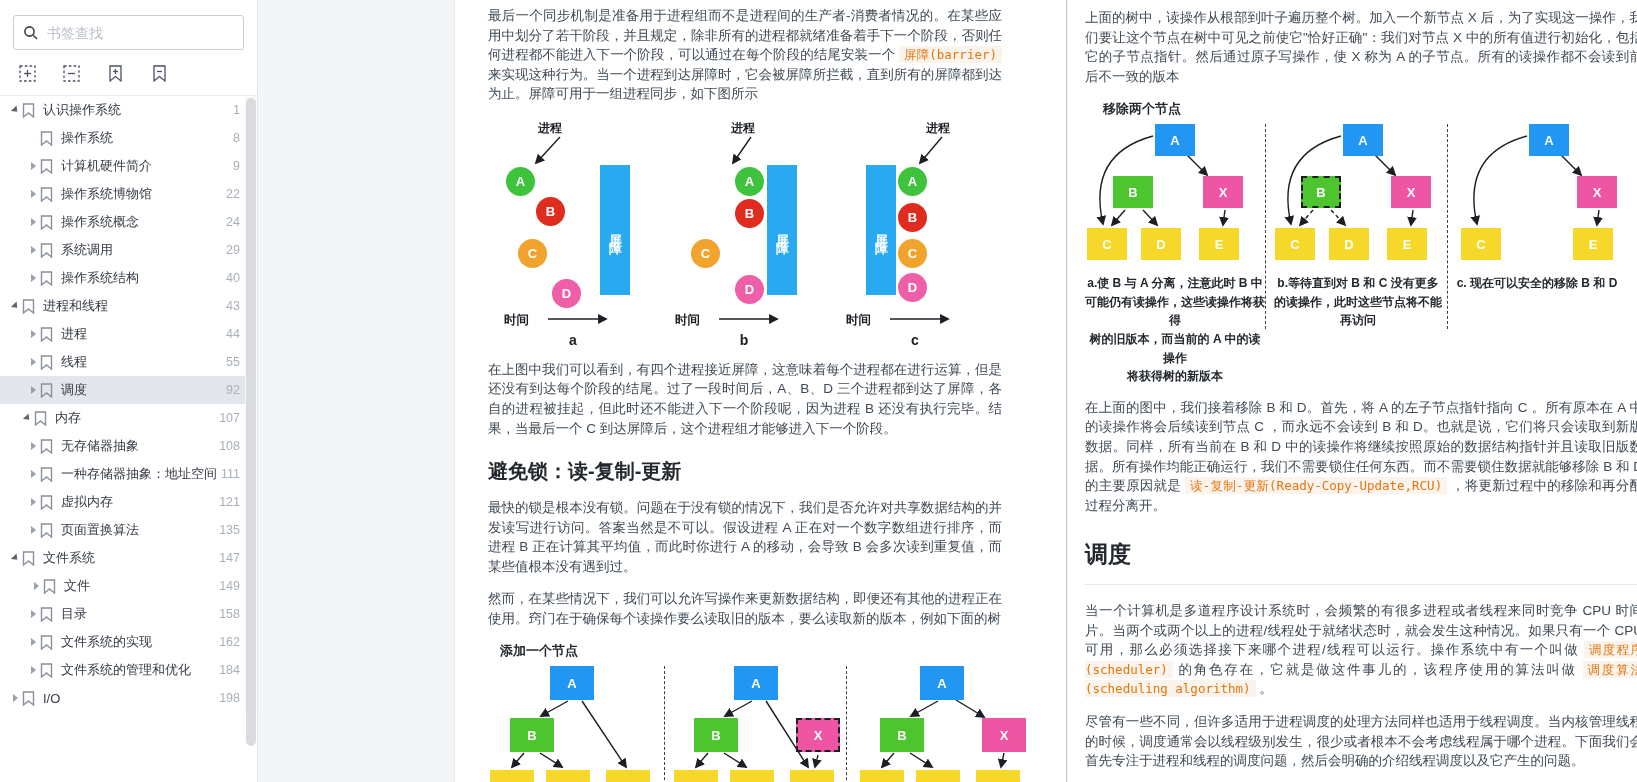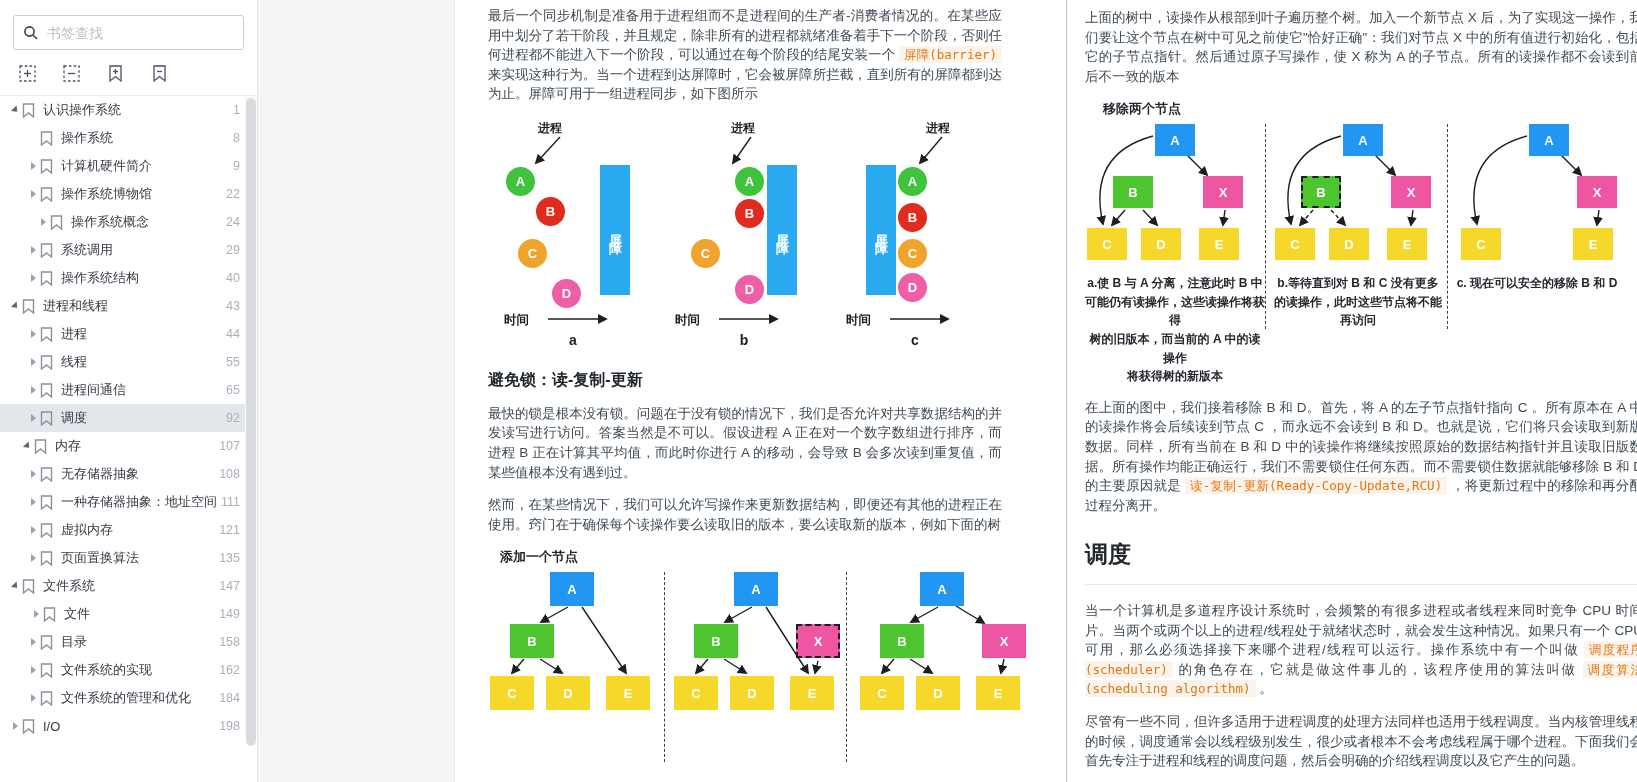--- a/index.html
+++ b/index.html
@@ -28,21 +28,21 @@
   .sb-scroll-thumb { position:absolute; right:1px; top:2px; width:10px; height:648px; background:#d9dbde; border-radius:5px; }
 
   
   .main { position:absolute; left:259px; top:0; right:0; bottom:0; background:#f4f5f7; }
   .page { position:absolute; top:0; bottom:0; background:#fff; }
   .page1 { left:195px; width:613px; border-left:1px solid #e8eaed; border-right:1px solid #c9c9c9; padding:6px 64px 0 33px; }
   .page2 { left:809px; width:620px; padding:8px 45px 0 17px; }
 
   .para { font-size:13.5px; line-height:1.45; color:#3f4a55; text-align:justify; margin-bottom:13px; }
   .hl { color:#e8740c; background:#faf4ec; padding:1px 5px; font-family:"DejaVu Sans Mono","Liberation Mono",monospace; font-size:12.5px; }
-  h2.sec { font-size:16px; color:#23282e; margin:20px 0 13px; font-weight:bold; }
+  h2.sec { font-size:20px; color:#23282e; margin:20px 0 13px; font-weight:bold; }
   h1.sec { font-size:23px; color:#23282e; margin:24px 0 16px; padding-bottom:14px; border-bottom:1px solid #e7e7e7; font-weight:bold; }
   .fig-title { font-size:13px; font-weight:bold; color:#23282e; margin:14px 0 6px 12px; }
 
   
   .barrier-fig { position:relative; width:512px; height:233px; margin:8px 0 10px 0; display:flex; justify-content:space-between; }
   .bpanel { position:relative; width:170px; height:233px; }
   .bpanel svg.arrows { position:absolute; left:0; top:0; pointer-events:none; }
   .plabel { position:absolute; font-size:12px; font-weight:bold; color:#1b1f24; }
   .pcircle { position:absolute; width:29px; height:29px; border-radius:50%; color:#fff; font-weight:bold; font-size:13px; display:flex; align-items:center; justify-content:center; }
   .c-a { background:#3fc33c; } .c-b { background:#e02c1f; } .c-c { background:#f0a42e; } .c-d { background:#ee5fa8; }
@@ -153,21 +153,21 @@
             <i class="caret-col"></i>
           </span>
           <span class="bm-ico">
             <svg width="13" height="15" viewBox="0 0 13 15">
               <path d="M1.5,1 h10 v13 l-5,-4 l-5,4 z" fill="none" stroke="#8a919c" stroke-width="1.4"></path>
             </svg>
           </span>
           <span class="bm-label">操作系统博物馆</span>
           <span class="bm-page">22</span>
         </div>
-        <div class="bm-row" style=" margin-left: 36px;">
+        <div class="bm-row" style="padding-left: 26px;">
           <span class="bm-caret">
             <i class="caret-col"></i>
           </span>
           <span class="bm-ico">
             <svg width="13" height="15" viewBox="0 0 13 15">
               <path d="M1.5,1 h10 v13 l-5,-4 l-5,4 z" fill="none" stroke="#8a919c" stroke-width="1.4"></path>
             </svg>
           </span>
           <span class="bm-label">操作系统概念</span>
           <span class="bm-page">24</span>
@@ -224,32 +224,20 @@
           <span class="bm-caret">
             <i class="caret-col"></i>
           </span>
           <span class="bm-ico">
             <svg width="13" height="15" viewBox="0 0 13 15">
               <path d="M1.5,1 h10 v13 l-5,-4 l-5,4 z" fill="none" stroke="#8a919c" stroke-width="1.4"></path>
             </svg>
           </span>
           <span class="bm-label">线程</span>
           <span class="bm-page">55</span>
-        </div>
-        <div class="bm-row" style="padding-left: 26px;">
-          <span class="bm-caret">
-            <i class="caret-col"></i>
-          </span>
-          <span class="bm-ico">
-            <svg width="13" height="15" viewBox="0 0 13 15">
-              <path d="M1.5,1 h10 v13 l-5,-4 l-5,4 z" fill="none" stroke="#8a919c" stroke-width="1.4"></path>
-            </svg>
-          </span>
-          <span class="bm-label">进程间通信</span>
-          <span class="bm-page">65</span>
         </div>
         <div class="bm-row selected" style="padding-left: 26px;">
           <span class="bm-caret">
             <i class="caret-col"></i>
           </span>
           <span class="bm-ico">
             <svg width="13" height="15" viewBox="0 0 13 15">
               <path d="M1.5,1 h10 v13 l-5,-4 l-5,4 z" fill="none" stroke="#8a919c" stroke-width="1.4"></path>
             </svg>
           </span>
@@ -447,20 +435,21 @@
           </div>
         <div class="pcircle c-a" style="left:68px;top:50px;">A</div>
         <div class="pcircle c-b" style="left:68px;top:86px;">B</div>
         <div class="pcircle c-c" style="left:68px;top:122px;">C</div>
         <div class="pcircle c-d" style="left:68px;top:156px;">D</div>
         <span class="tlabel">时间</span>
         <div class="bletter">c</div>
       </div>
     </div>
 
+    <p class="para">在上图中我们可以看到，有四个进程接近屏障，这意味着每个进程都在进行运算，但是还没有到达每个阶段的结尾。过了一段时间后，A、B、D 三个进程都到达了屏障，各自的进程被挂起，但此时还不能进入下一个阶段呢，因为进程 B 还没有执行完毕。结果，当最后一个 C 到达屏障后，这个进程组才能够进入下一个阶段。</p>
     <h2 class="sec">避免锁：读-复制-更新</h2>
     <p class="para">最快的锁是根本没有锁。问题在于没有锁的情况下，我们是否允许对共享数据结构的并发读写进行访问。答案当然是不可以。假设进程 A 正在对一个数字数组进行排序，而进程 B 正在计算其平均值，而此时你进行 A 的移动，会导致 B 会多次读到重复值，而某些值根本没有遇到过。</p>
     <p class="para">然而，在某些情况下，我们可以允许写操作来更新数据结构，即便还有其他的进程正在使用。窍门在于确保每个读操作要么读取旧的版本，要么读取新的版本，例如下面的树</p>
 
     <div class="fig-title">添加一个节点</div>
 
     <div class="tree-fig add" style="width:535px;">
       <div class="tdivider" style="left:176px;height:190px;"></div>
       <div class="tdivider" style="left:358px;height:190px;"></div>
 

